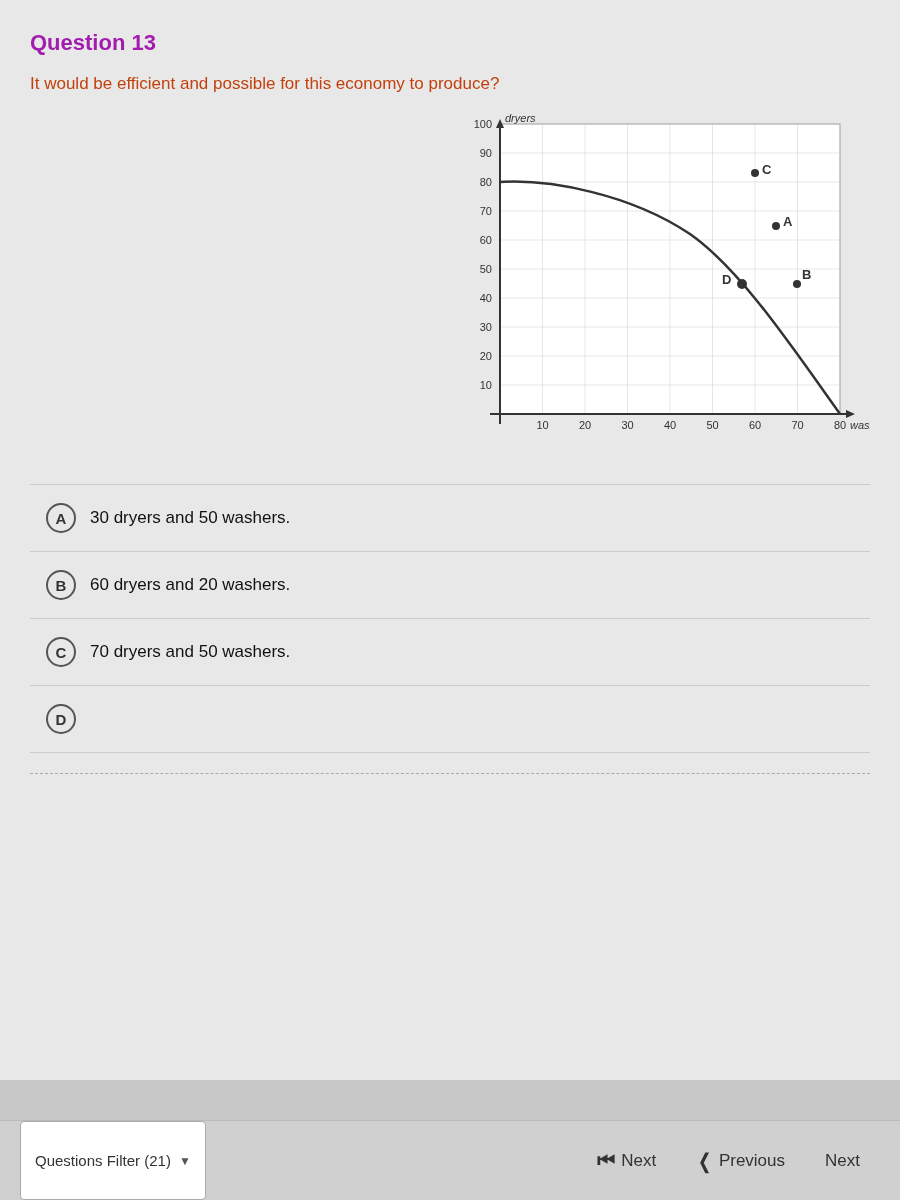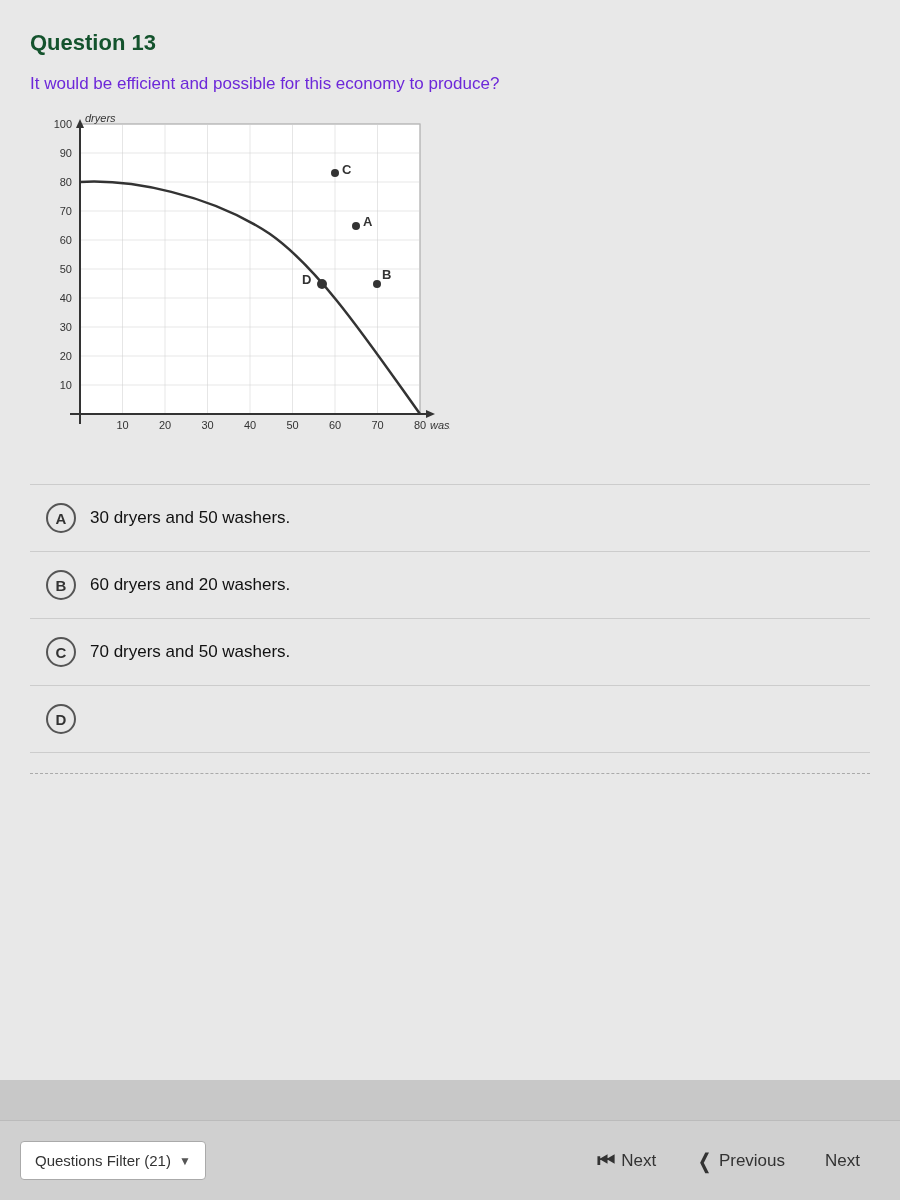--- a/index.html
+++ b/index.html
@@ -15,30 +15,30 @@
       background: #e8e8e8;
       flex: 1;
       padding: 30px 30px 0 30px;
       display: flex;
       flex-direction: column;
     }
     .question-title {
       font-size: 22px;
       font-weight: bold;
       margin-bottom: 18px;
-      color: #14532d;
+      color: #a21caf;
     }
     .question-text {
       font-size: 17px;
-      color: #6d28d9;
+      color: #c2410c;
       margin-bottom: 20px;
     }
     .chart-area {
       display: flex;
-      justify-content: flex-start;
+      justify-content: flex-end;
       margin-bottom: 30px;
     }
     .chart-container {
       position: relative;
       width: 420px;
       height: 340px;
     }
     svg.chart {
       width: 420px;
       height: 340px;
@@ -78,21 +78,20 @@
       font-size: 17px;
       color: #111;
     }
     .spacer {
       flex: 1;
     }
     .footer {
       background: #d0d0d0;
       height: 80px;
       display: flex;
-      align-items: center;
       padding: 0 20px;
       border-top: 1px solid #bbb;
       gap: 20px;
       margin-top: 40px;
     }
     .questions-filter-btn {
       display: flex;
       align-items: center;
       background: white;
       border: 1px solid #aaa;

